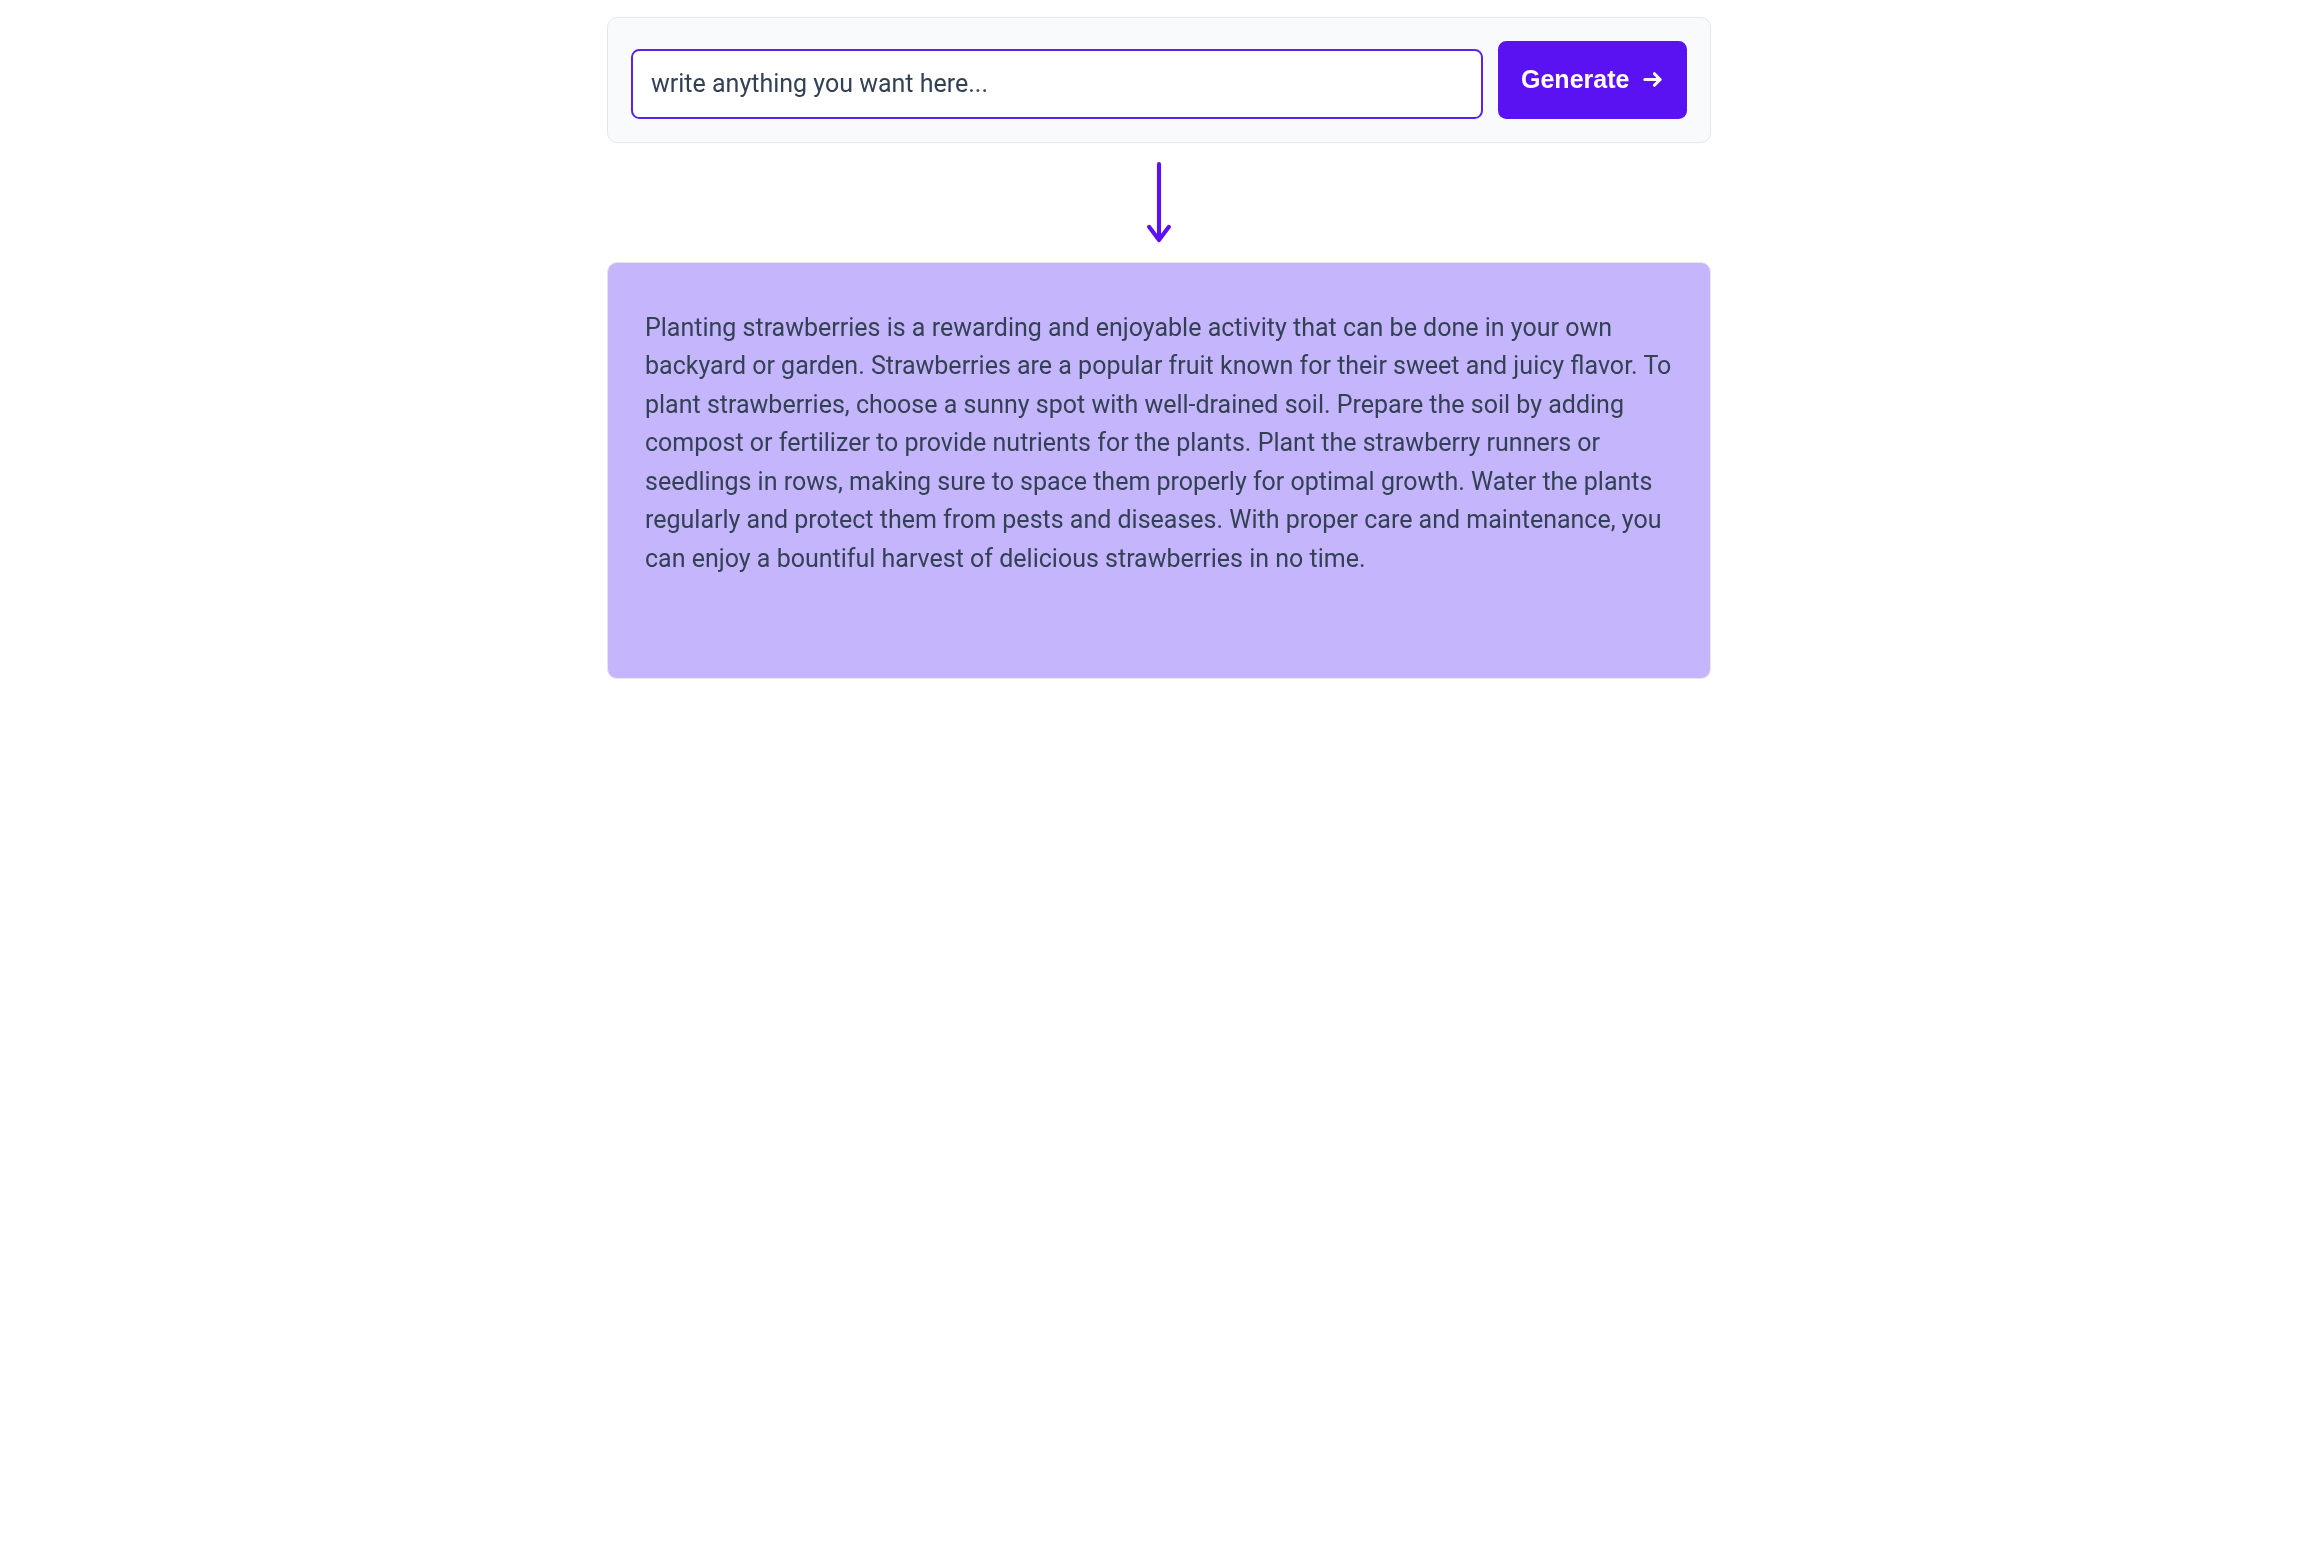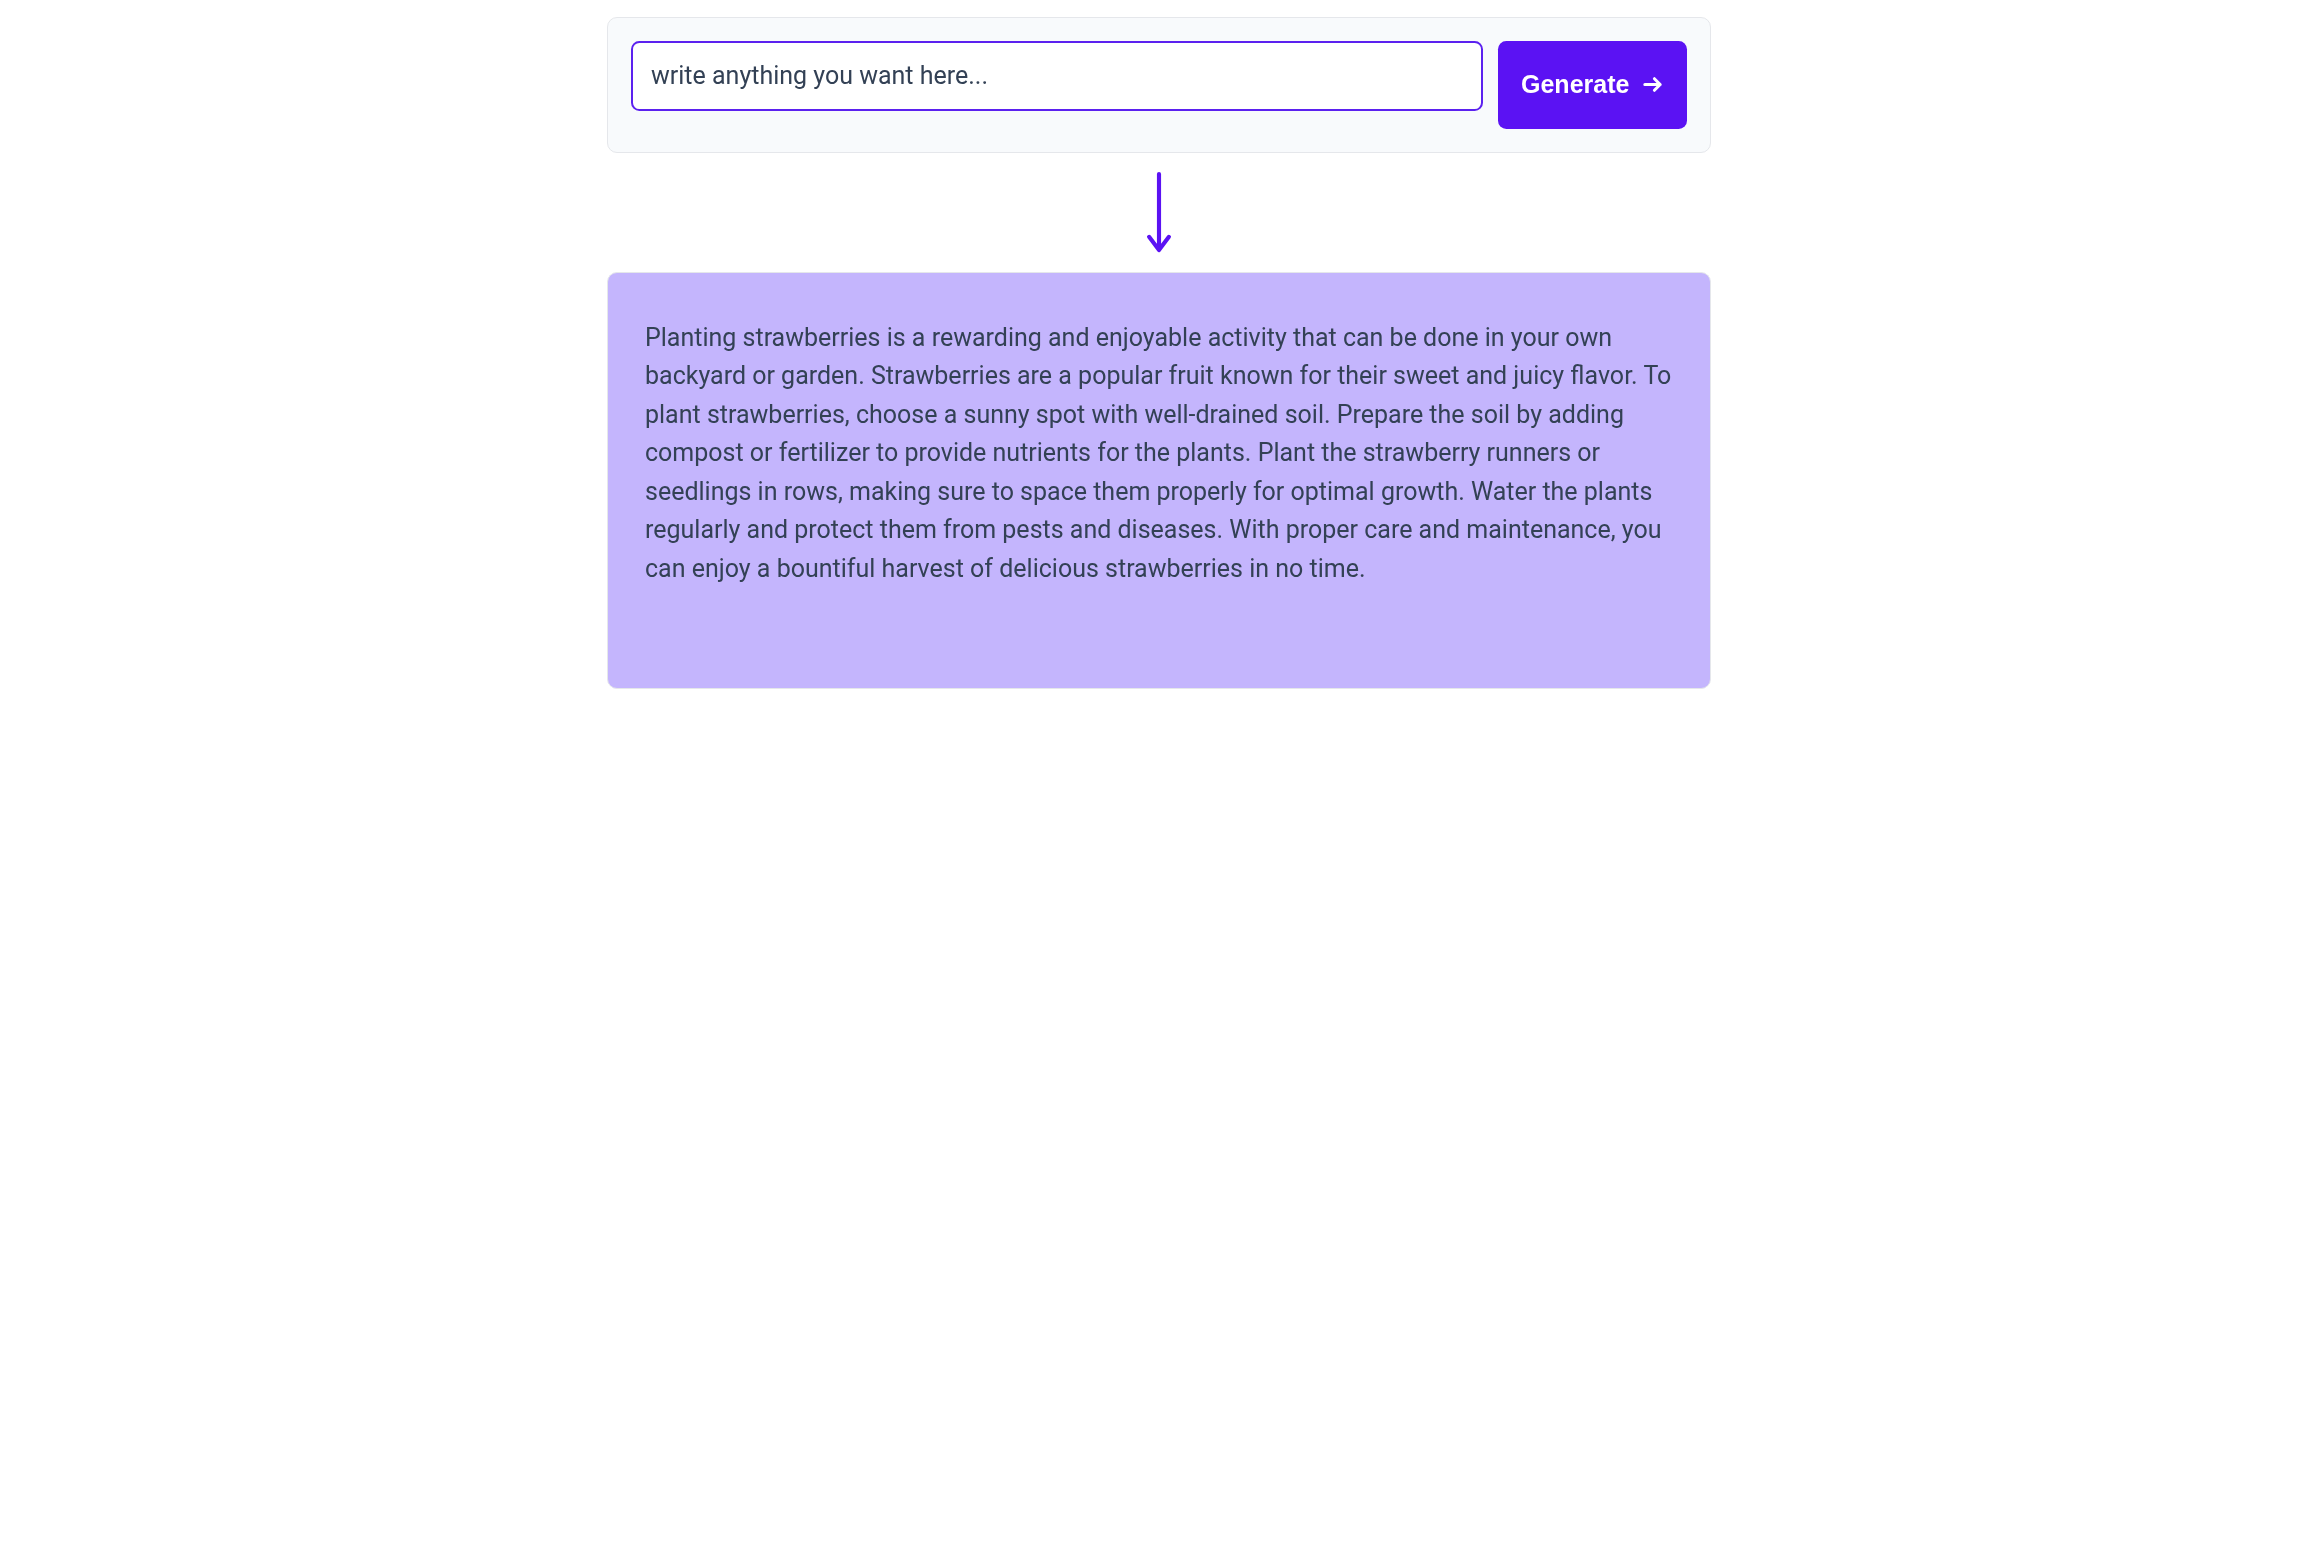--- a/index.html
+++ b/index.html
@@ -18,21 +18,21 @@
   
   .card {
     background: #f8fafc;
     border: 0.8px solid #e5e7eb;
     border-radius: 10px;
     padding: 23px;
   }
   .input-row {
     display: flex;
     gap: 15px;
-    align-items: flex-start;
+    align-items: flex-end;
   }
   .prompt-input {
     flex: 1 1 auto;
     background: #ffffff;
     border: 2.5px solid #5b21ef;
     border-radius: 8.3px;
     padding: 13.3px 18px;
     font-size: 25px;
     color: #334155;
     outline: none;
@@ -47,21 +47,21 @@
     color: #ffffff;
     border: none;
     border-radius: 8.3px;
     padding: 0 23px;
     font-size: 25px;
     font-weight: 700;
     display: flex;
     align-items: center;
     gap: 11.6px;
     cursor: pointer;
-    height: 88px;
+    height: 78px;
   }
   .generate-btn .arrow-icon {
     width: 23px; height: 23px; flex: 0 0 auto;
   }
   .generate-btn .arrow-icon path { stroke: #ffffff; stroke-width: 3.2; fill: none; stroke-linecap: round; stroke-linejoin: round; }
 
   
   .flow-arrow {
     display: flex;
     justify-content: center;

